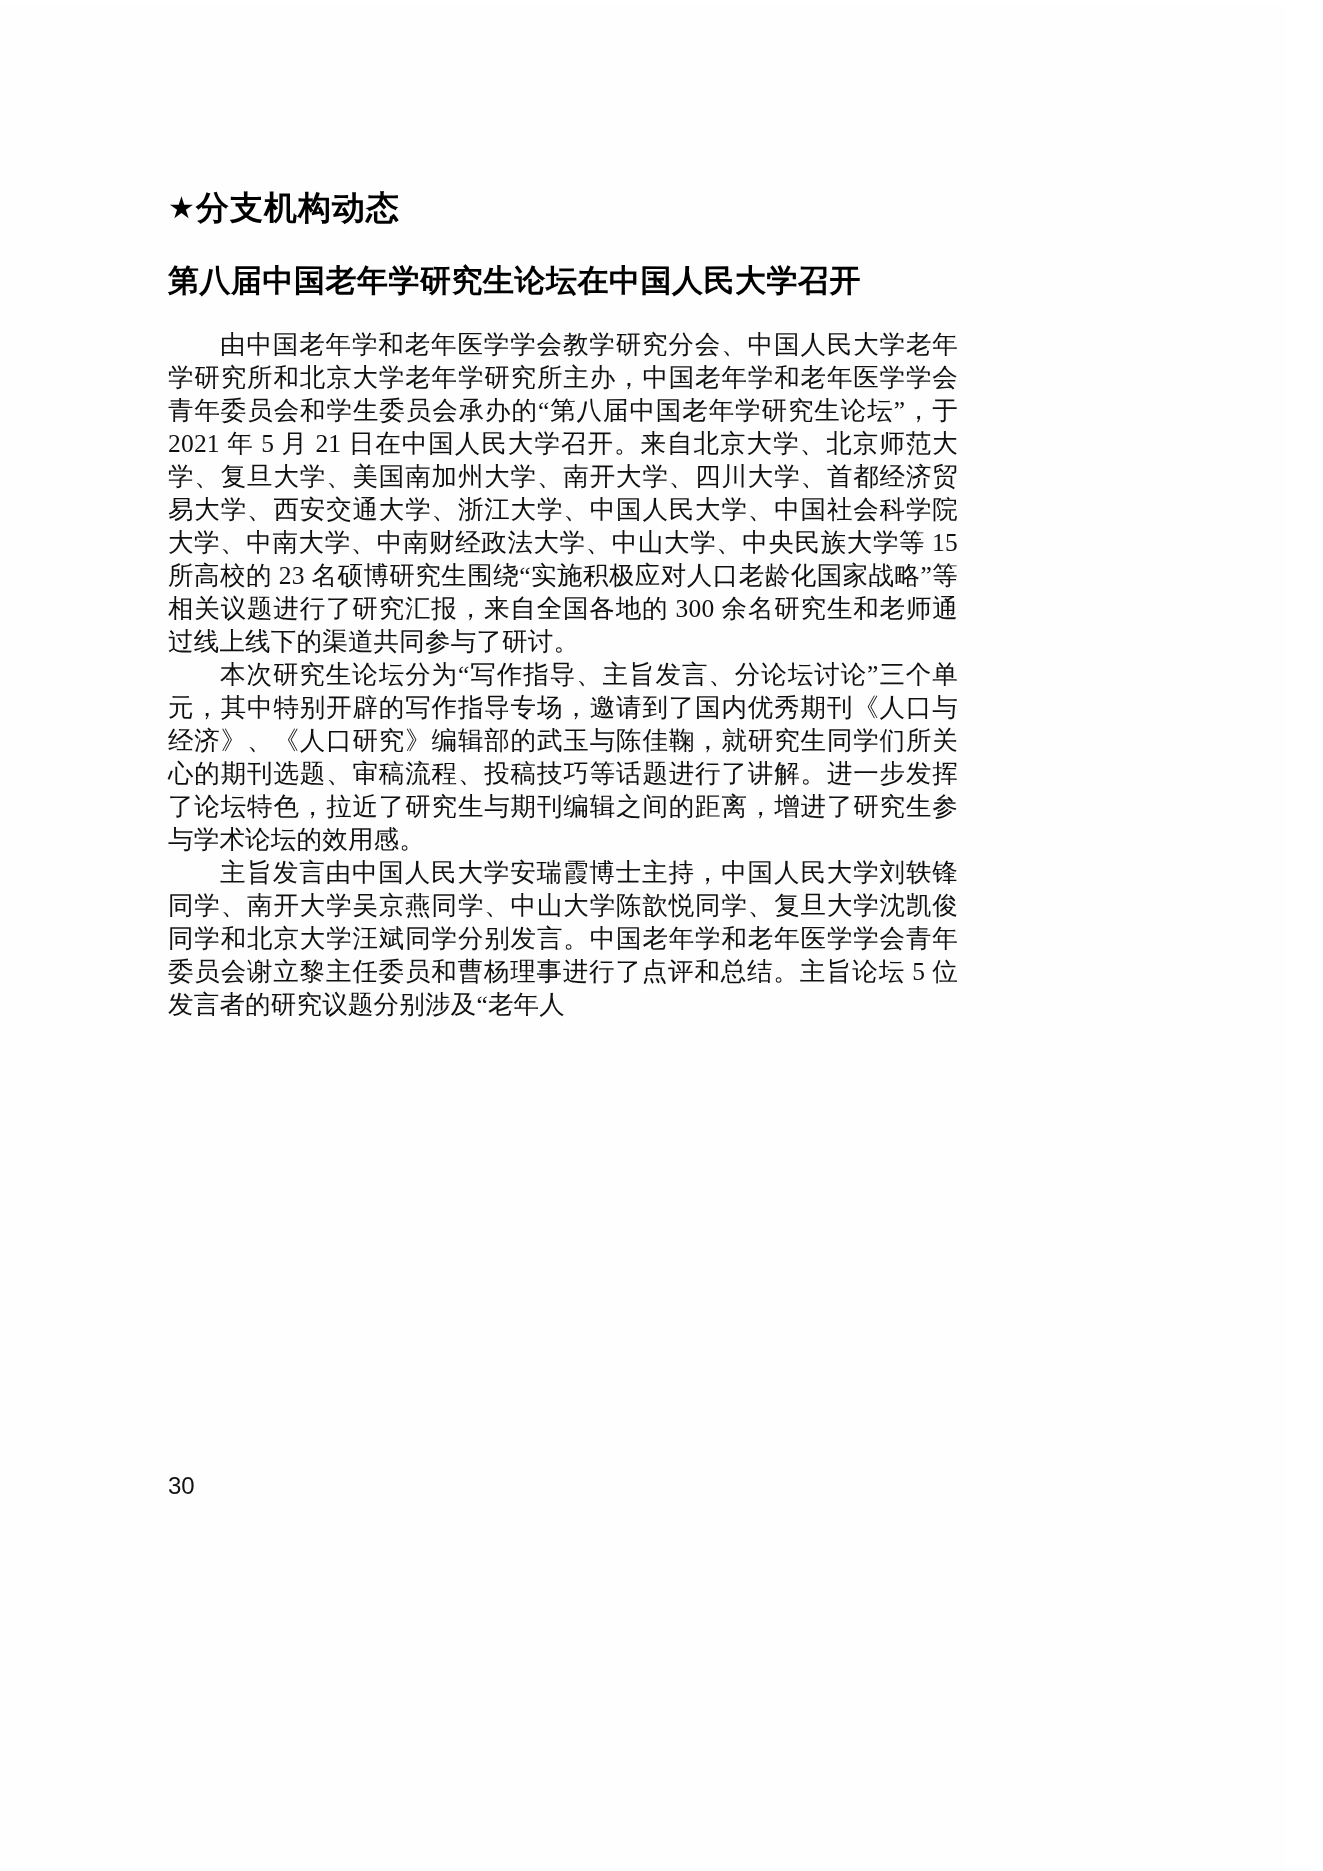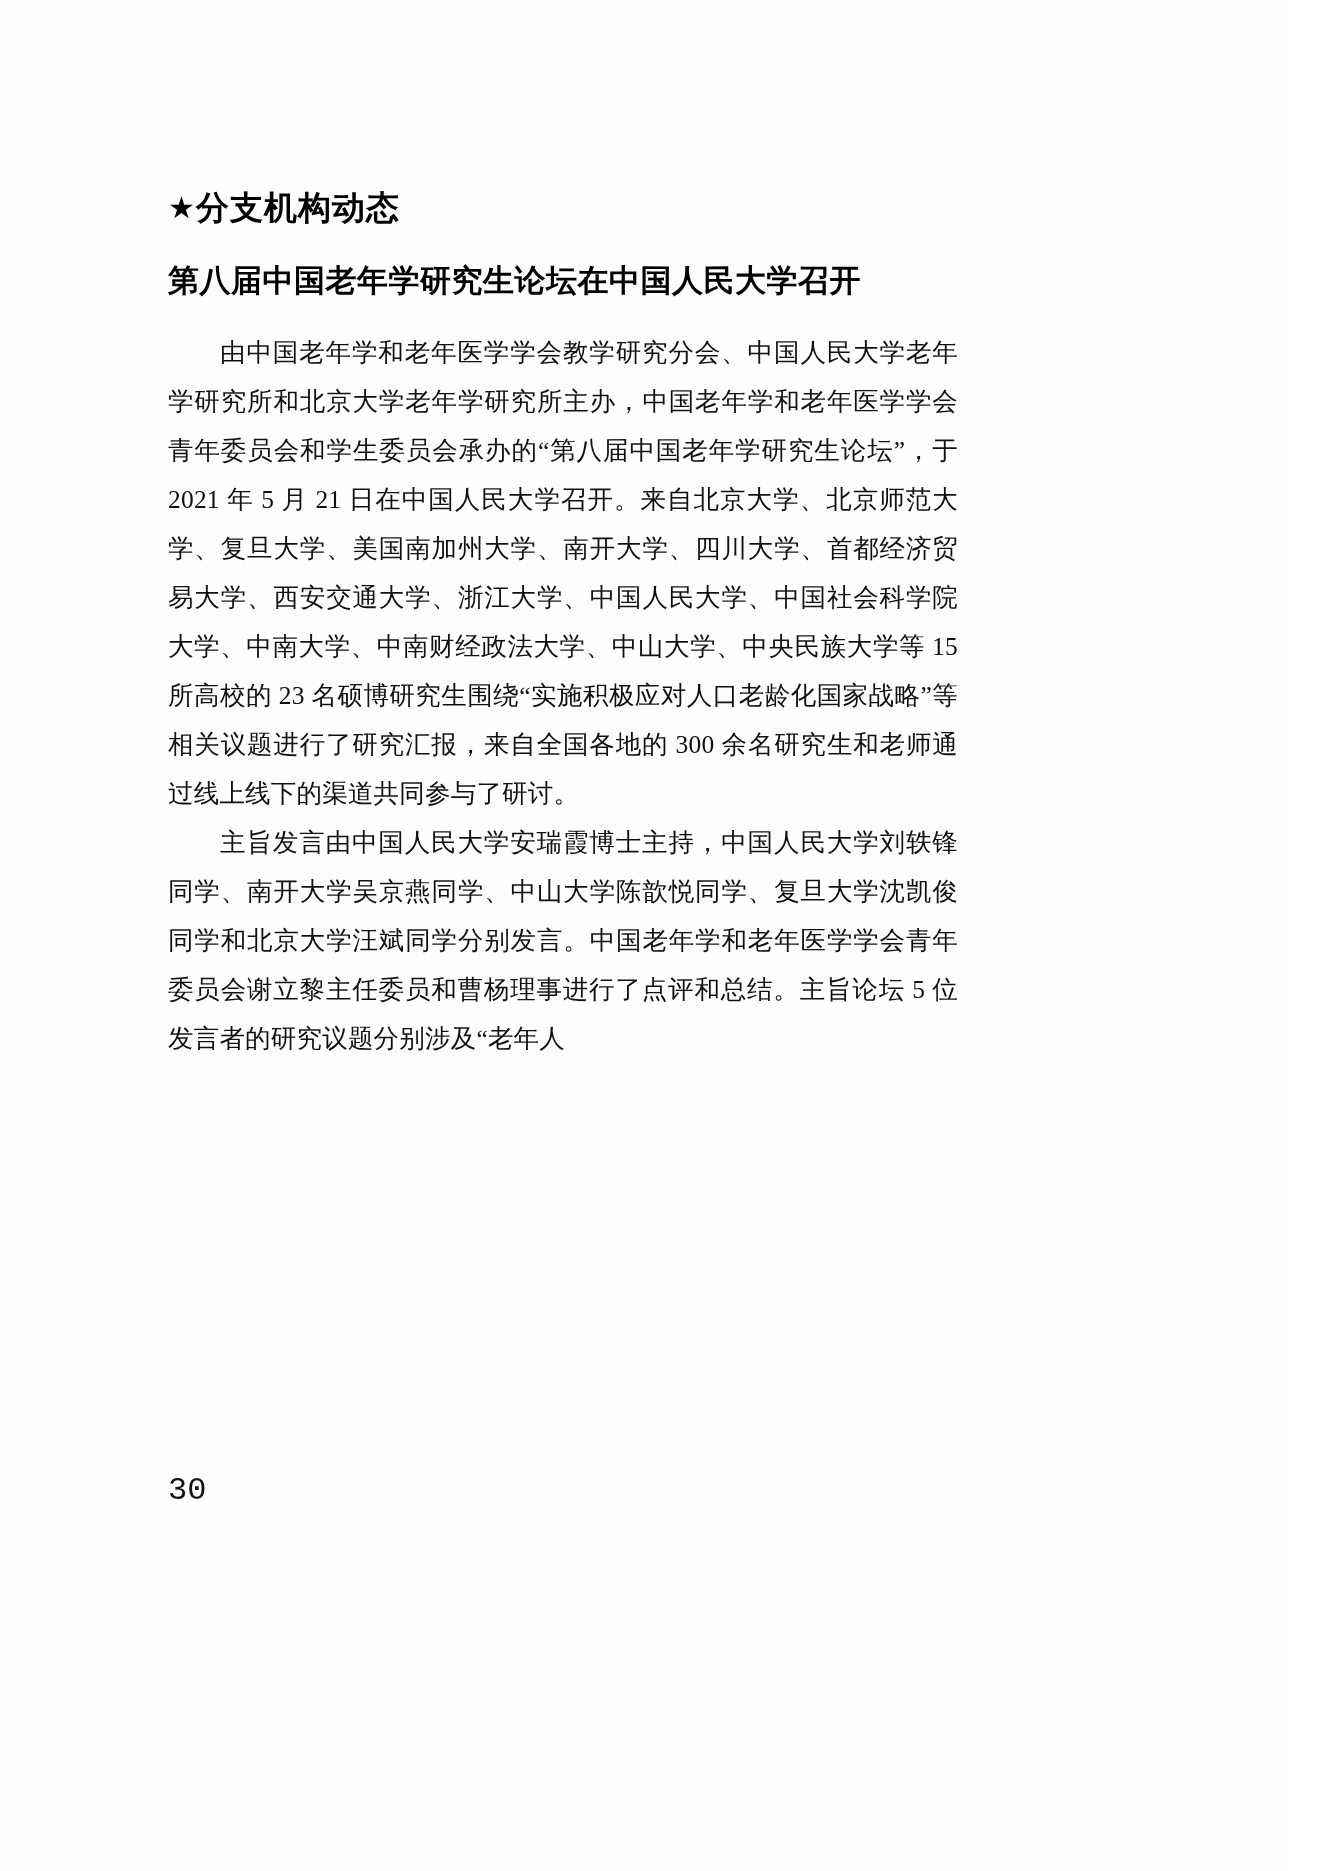--- a/index.html
+++ b/index.html
@@ -56,59 +56,60 @@
     color: #000;
   }
 
   
   .body-block {
     margin-top: 26px;
   }
   p.para {
     margin: 0 0 0 0;
     font-size: 25.5px;
-    line-height: 49px;
+    line-height: 33px;
     text-align: justify;
     text-justify: inter-character;
     text-indent: 52px;
     letter-spacing: 0.2px;
     color: #101010;
     font-family: "Liberation Serif", "DejaVu Serif", serif;
   }
   p.para:last-child {
     text-align: left;
     font-family: Liberation Serif, serif;
   }
   p.para.justify-all {
     text-align: justify;
   }
 
   
   .page-number {
     position: absolute;
     left: 168px;
     top: 1468px;
-    font-size: 32px;
-    font-family: Liberation Mono, monospace;
+    font-size: 24px;
+    font-family: Liberation Sans, sans-serif;
     color: #111;
   }
 </style>
 </head>
 <body>
 
 <div class="page">
   <div class="content">
 
     <div class="section-header">
       <span class="star">★</span><span>分支机构动态</span>
     </div>
 
     <h1 class="article-title">第八届中国老年学研究生论坛在中国人民大学召开</h1>
 
     <div class="body-block">
       <p class="para justify-all">由中国老年学和老年医学学会教学研究分会、中国人民大学老年学研究所和北京大学老年学研究所主办，中国老年学和老年医学学会青年委员会和学生委员会承办的“第八届中国老年学研究生论坛”，于 2021 年 5 月 21 日在中国人民大学召开。来自北京大学、北京师范大学、复旦大学、美国南加州大学、南开大学、四川大学、首都经济贸易大学、西安交通大学、浙江大学、中国人民大学、中国社会科学院大学、中南大学、中南财经政法大学、中山大学、中央民族大学等 15 所高校的 23 名硕博研究生围绕“实施积极应对人口老龄化国家战略”等相关议题进行了研究汇报，来自全国各地的 300 余名研究生和老师通过线上线下的渠道共同参与了研讨。</p>
+      <p class="para justify-all">本次研究生论坛分为“写作指导、主旨发言、分论坛讨论”三个单元，其中特别开辟的写作指导专场，邀请到了国内优秀期刊《人口与经济》、《人口研究》编辑部的武玉与陈佳鞠，就研究生同学们所关心的期刊选题、审稿流程、投稿技巧等话题进行了讲解。进一步发挥了论坛特色，拉近了研究生与期刊编辑之间的距离，增进了研究生参与学术论坛的效用感。</p>
       <p class="para justify-all">主旨发言由中国人民大学安瑞霞博士主持，中国人民大学刘轶锋同学、南开大学吴京燕同学、中山大学陈歆悦同学、复旦大学沈凯俊同学和北京大学汪斌同学分别发言。中国老年学和老年医学学会青年委员会谢立黎主任委员和曹杨理事进行了点评和总结。主旨论坛 5 位发言者的研究议题分别涉及“老年人</p>
     </div>
 
   </div>
 
   <div class="page-number">30</div>
 </div>
 
 </body></html>

